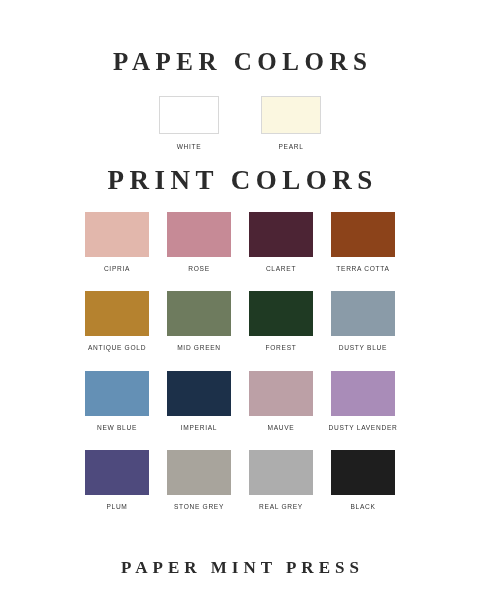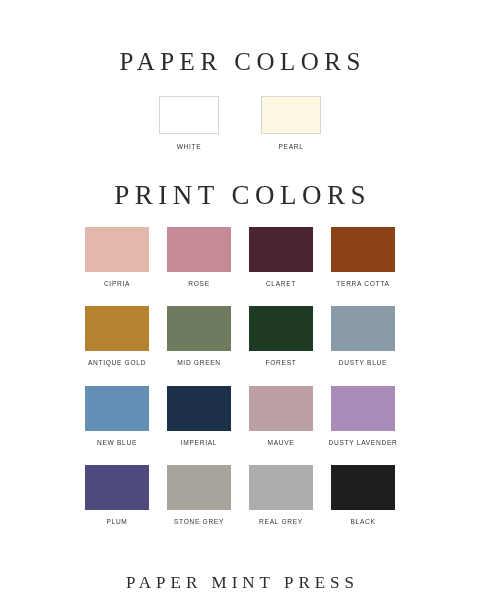--- a/index.html
+++ b/index.html
@@ -17,36 +17,36 @@
     width: 480px;
     height: 600px;
     box-sizing: border-box;
     display: flex;
     flex-direction: column;
     align-items: center;
     background: #ffffff;
   }
   .section-heading {
     font-family: "Liberation Serif", serif;
-    font-weight: 400;
+    font-weight: 700;
     color: #2b2b2b;
     text-transform: uppercase;
     text-align: center;
     white-space: nowrap;
   }
   .heading-paper {
     font-size: 25px;
     letter-spacing: 5.5px;
     margin-top: 48px;
     text-indent: 5.5px;
   }
   .heading-print {
     font-size: 27px;
     letter-spacing: 5.5px;
-    margin-top: 29px;
+    margin-top: 14px;
     text-indent: 5.5px;
   }
   .footer-heading {
     font-size: 17px;
     letter-spacing: 5px;
     text-indent: 5px;
     margin-top: 28px;
   }
 
   .paper-row {

